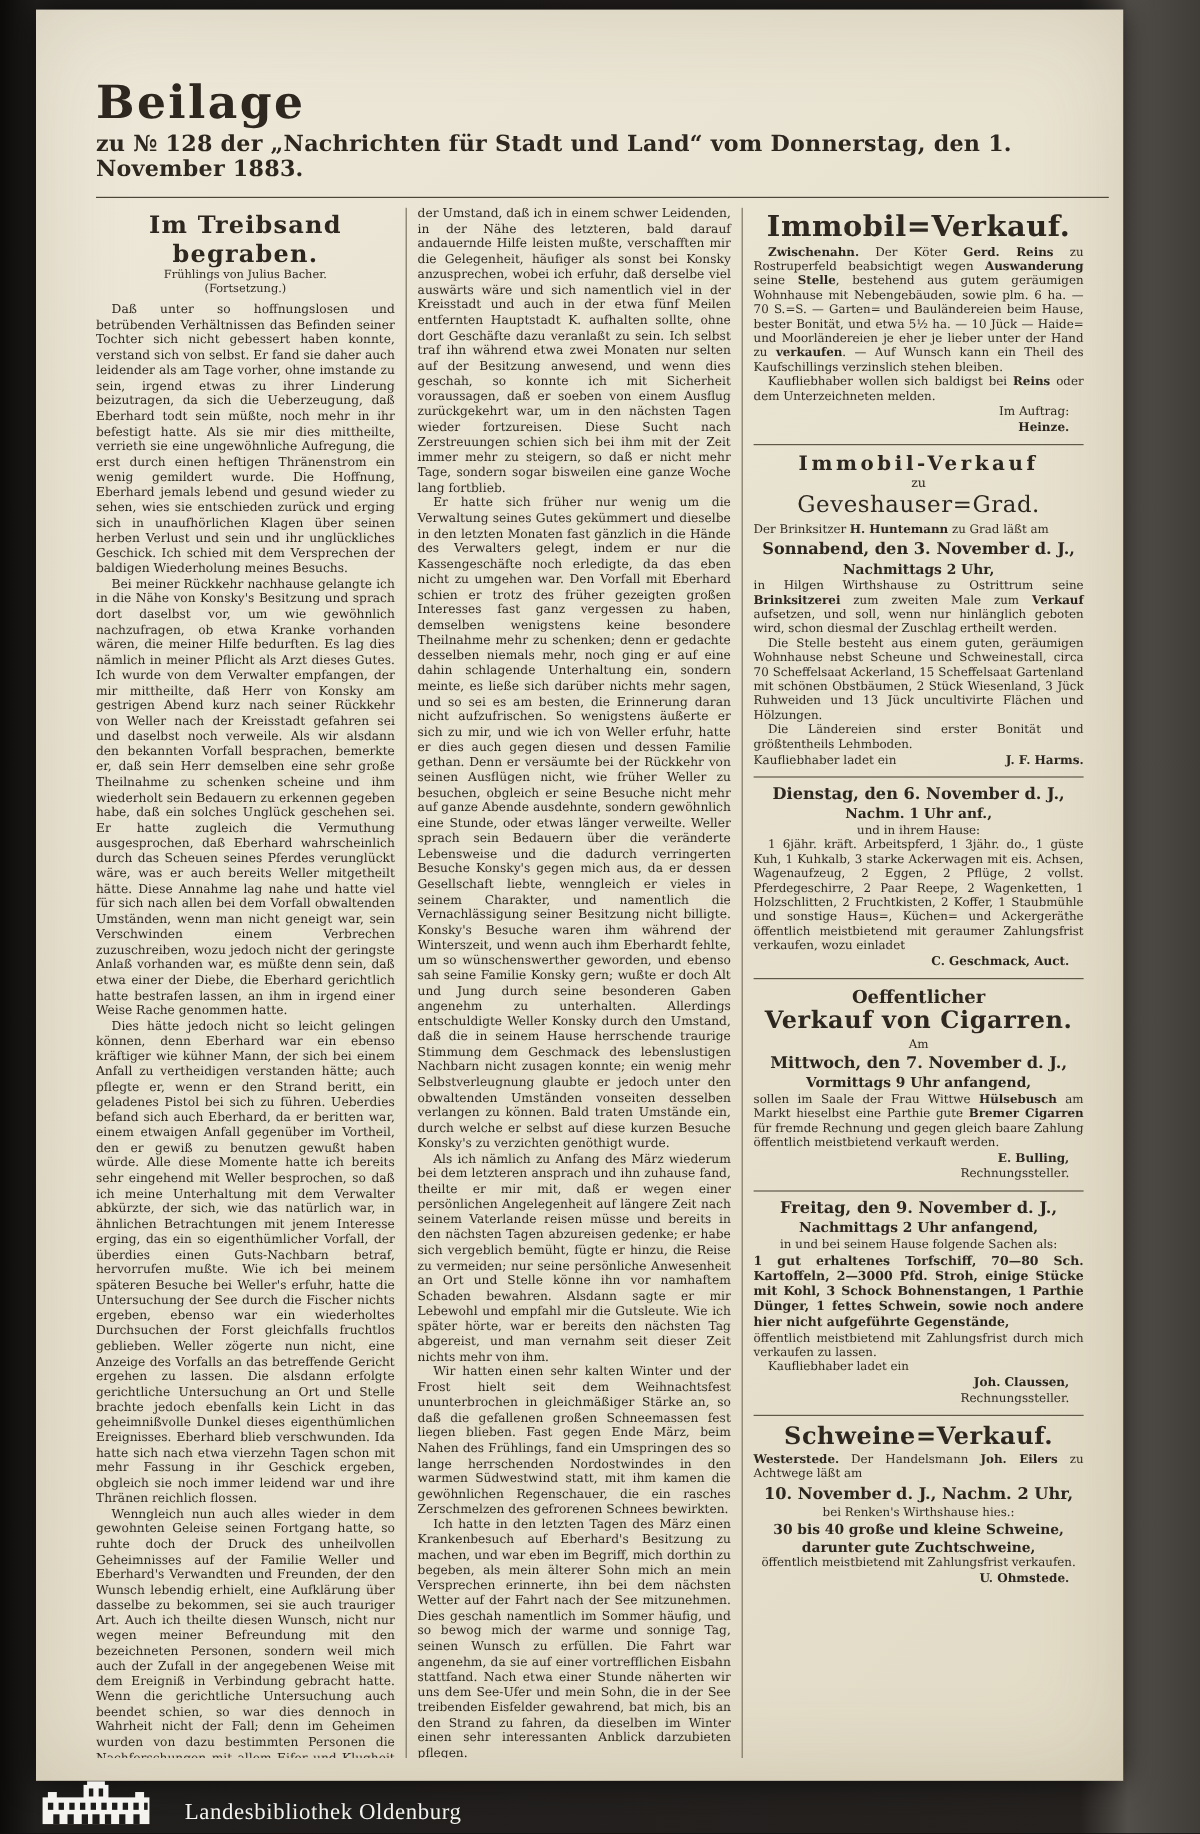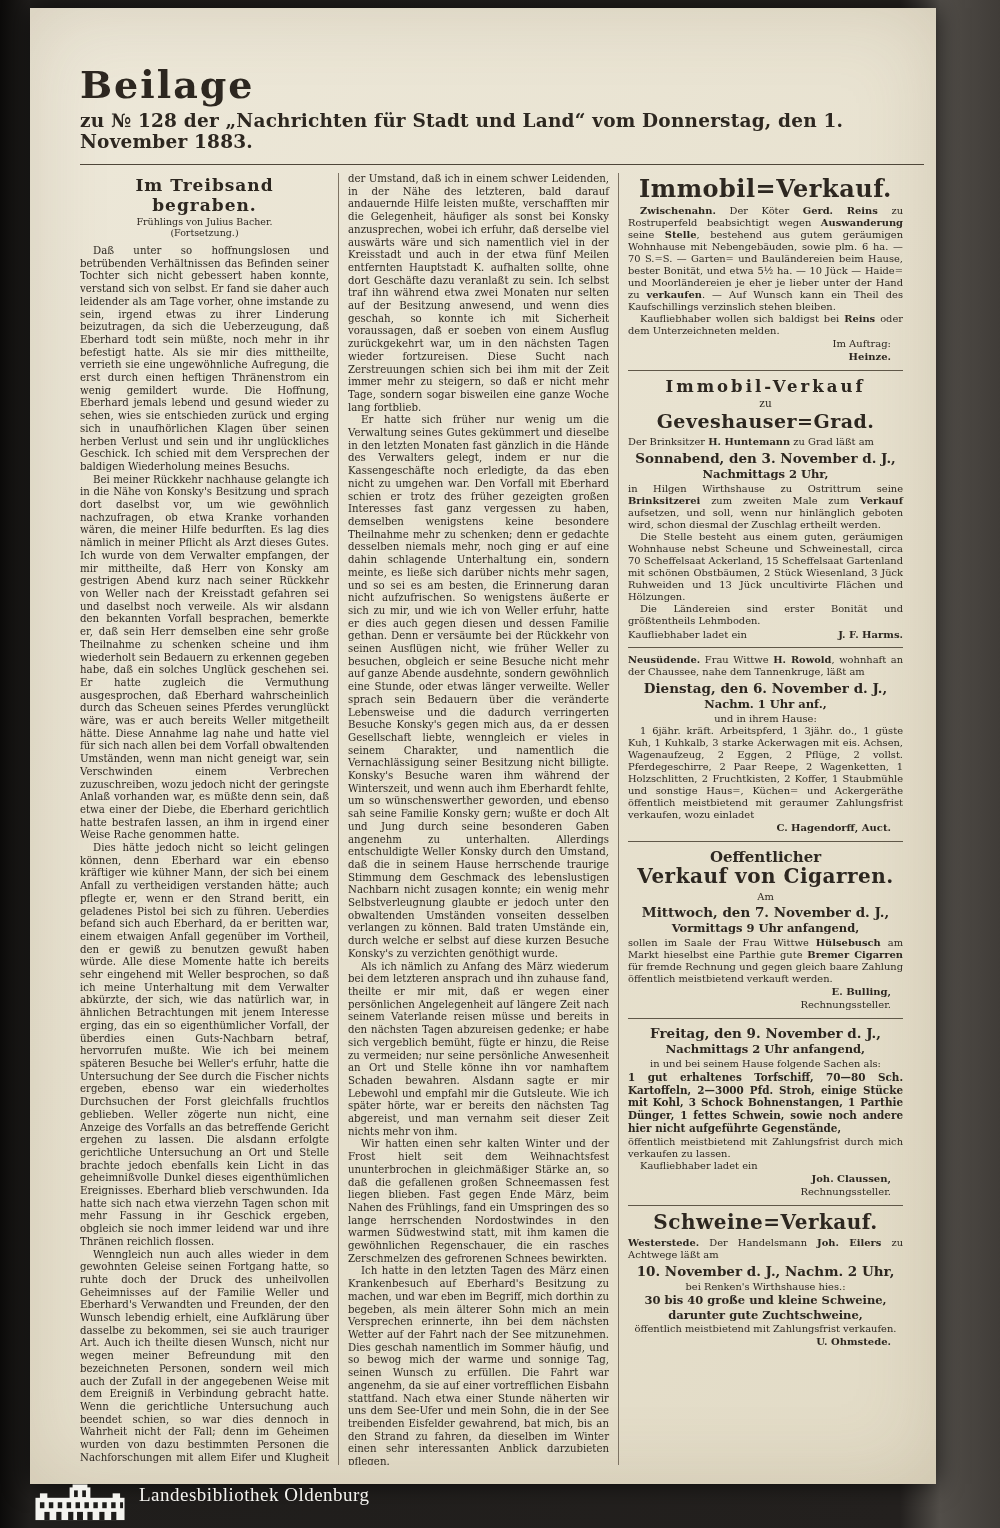--- a/index.html
+++ b/index.html
@@ -17,45 +17,45 @@
   .paper-inner{padding:58px 12px 0 50px;}
   .masthead{text-align:left;}
   .mast-title{margin:0;font-size:38px;font-weight:700;letter-spacing:2px;line-height:1;}
   .mast-sub{margin-top:6px;font-size:18.5px;font-weight:700;letter-spacing:.2px;}
   .mast-rule{border-bottom:1.5px solid #4e4639;margin-top:12px;}
   .columns{display:flex;margin-top:8px;height:1292px;overflow:hidden;}
   .col{box-sizing:border-box;padding:0 9px;overflow:hidden;}
   .col1{width:258px;padding-left:0;}
   .col2{width:280px;border-left:1px solid #7d7363;}
   .col3{width:294px;border-left:1px solid #7d7363;}
-  .story-title{margin:2px 0 1px;font-size:17px;font-weight:700;text-align:center;letter-spacing:1px;}
+  .story-title{margin:2px 0 1px;font-size:20px;font-weight:700;text-align:center;letter-spacing:1px;}
   .story-byline{font-size:9.5px;text-align:center;}
   .story-cont{font-size:9.5px;text-align:center;margin-bottom:7px;}
   .bp{margin:0;font-size:10.2px;line-height:12.7px;text-align:justify;text-indent:13px;}
   .noindent{text-indent:0;}
   
   .ads-header{text-align:center;font-weight:700;font-size:15px;letter-spacing:5px;
     padding-bottom:4px;border-bottom:1px solid #5f5748;margin-bottom:5px;}
   .ad-title-fraktur{margin:3px 0 4px;text-align:center;font-weight:700;font-size:24px;letter-spacing:.5px;line-height:1.05;}
   .ad-title-sp{margin:4px 0 0;text-align:center;font-weight:700;font-size:16.5px;letter-spacing:3px;}
   .ad-title-zu{text-align:center;font-size:10.5px;margin:1px 0;}
-  .ad-title-sub{margin:0 0 4px;text-align:center;font-weight:700;font-size:19px;letter-spacing:.5px;}
+  .ad-title-sub{margin:0 0 4px;text-align:center;font-weight:400;font-size:19px;letter-spacing:.5px;}
   .ad-title-small{margin:2px 0 0;text-align:center;font-weight:700;font-size:15px;}
   .ap{margin:0;font-size:9.9px;line-height:12px;text-align:justify;}
   .ind{text-indent:12px;}
   .b{font-weight:700;}
   .date-big{text-align:center;font-weight:700;font-size:13.5px;margin:2px 0;line-height:1.2;}
   .date-sm{text-align:center;font-weight:700;font-size:11.5px;margin:1px 0;line-height:1.2;}
   .center-line{text-align:center;font-size:9.9px;margin:1px 0;}
   .goods-bold{margin:2px 0;font-size:10.4px;line-height:12.6px;font-weight:700;text-align:justify;}
   .goods-center{text-align:center;font-weight:700;font-size:11.5px;line-height:1.25;}
   .sig-right{text-align:right;font-size:10px;padding-right:12px;line-height:13px;}
   .sig-row{display:flex;justify-content:space-between;font-size:10px;margin-top:2px;}
   .adsep{border-top:1px solid #5f5748;margin:7px 0 6px;}
-  .watermark{position:absolute;left:34px;top:1484px;display:flex;align-items:flex-start;gap:13px;color:#f4f3ef;}
+  .watermark{position:absolute;left:34px;top:1484px;display:flex;align-items:flex-end;gap:28px;color:#f4f3ef;}
   .wm-text{font-size:19px;font-family:"Liberation Serif","DejaVu Serif",serif;letter-spacing:.5px;}
 </style>
 </head>
 <body>
 
 <div class="scan">
   <div class="paper">
     <div class="paper-inner">
       <header class="masthead">
         <h1 class="mast-title">Beilage</h1>
@@ -109,26 +109,25 @@
             <p class="ap ind">Die Ländereien sind erster Bonität und größtentheils Lehmboden.</p>
             <div class="sig-row">
                 <span>Kaufliebhaber ladet ein</span>
                 <span class="b">J. F. Harms.</span>
               </div>
           </div>
 
           <div class="adsep"></div>
 
           <div class="ad">
-            <p class="ap"><span class="b">Neusüdende.</span><span> Frau Wittwe </span><span class="b">H. Rowold</span><span>, wohnhaft an der Chaussee, nahe dem Tannenkruge, läßt am</span></p>
             <div class="date-big">Dienstag, den 6. November d. J.,</div>
             <div class="date-sm">Nachm. 1 Uhr anf.,</div>
             <div class="center-line">und in ihrem Hause:</div>
             <p class="ap ind">1 6jähr. kräft. Arbeitspferd, 1 3jähr. do., 1 güste Kuh, 1 Kuhkalb, 3 starke Ackerwagen mit eis. Achsen, Wagenaufzeug, 2 Eggen, 2 Pflüge, 2 vollst. Pferdegeschirre, 2 Paar Reepe, 2 Wagenketten, 1 Holzschlitten, 2 Fruchtkisten, 2 Koffer, 1 Staubmühle und sonstige Haus=, Küchen= und Ackergeräthe öffentlich meistbietend mit geraumer Zahlungsfrist verkaufen, wozu einladet</p>
-            <div class="sig-right b">C. Hagendorff, Auct.</div>
+            <div class="sig-right b">C. Geschmack, Auct.</div>
           </div>
 
           <div class="adsep"></div>
 
           <div class="ad">
             <h3 class="ad-title-small">Oeffentlicher</h3>
             <h3 class="ad-title-fraktur" style="font-size:20px;margin-top:0;">Verkauf von Cigarren.</h3>
             <div class="center-line">Am</div>
             <div class="date-big">Mittwoch, den 7. November d. J.,</div>
             <div class="date-sm">Vormittags 9 Uhr anfangend,</div>

